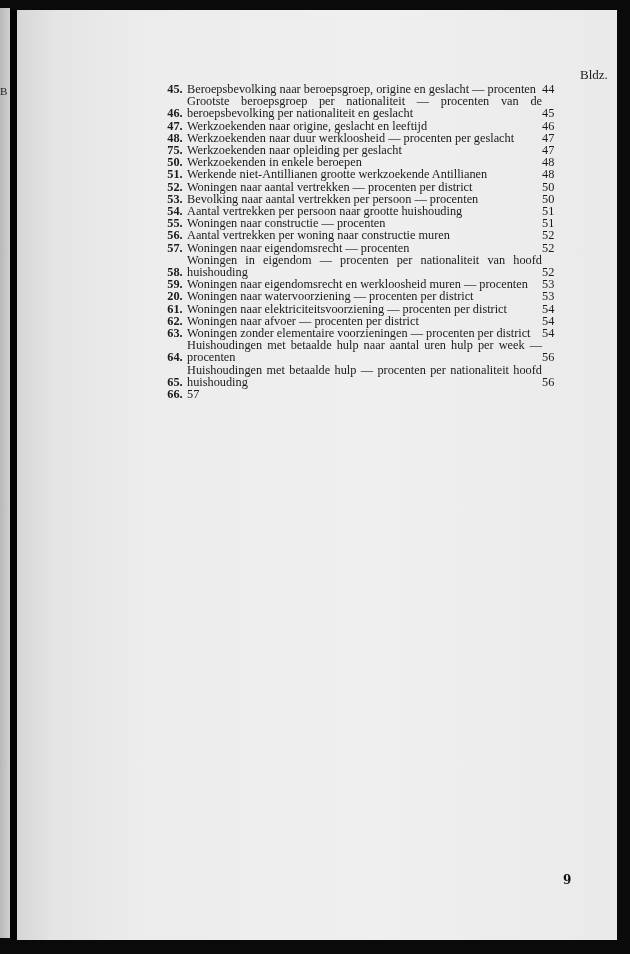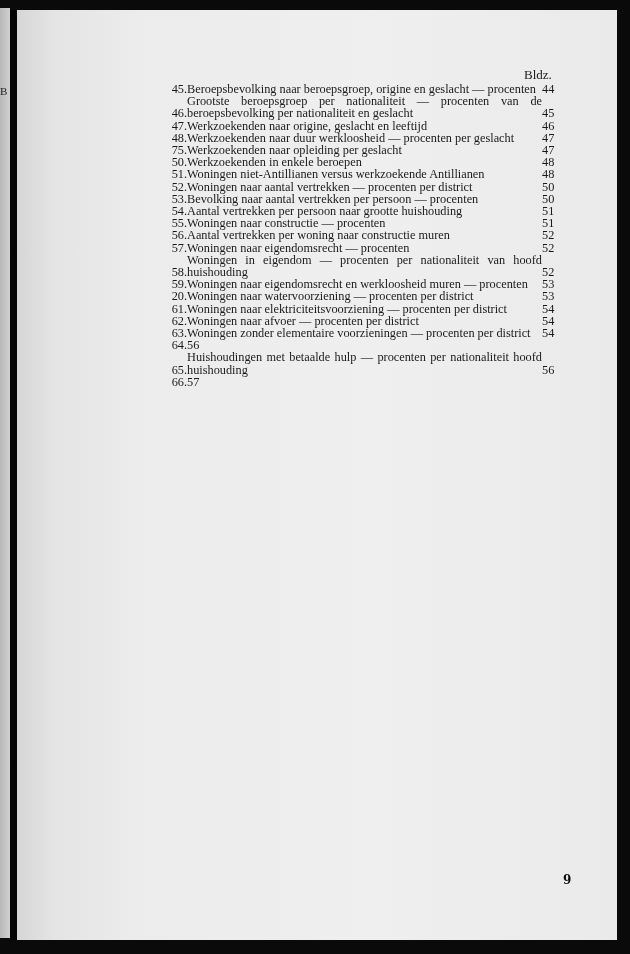--- a/index.html
+++ b/index.html
@@ -18,30 +18,30 @@
     }
     .spine-shadow {
       position: absolute; left: 10px; top: 10px; width: 8px; height: 930px;
       background: #050505;
     }
     .page {
       position: absolute; left: 17px; top: 10px; width: 600px; height: 930px;
       background: linear-gradient(to right, #d6d6d6 0%, #e4e4e4 6%, #ececec 20%, #efefef 60%, #eaeaea 100%);
     }
     .bldz {
-      position: absolute; left: 524px; top: 67px;
+      position: absolute; left: 580px; top: 67px;
       font-family: "Liberation Serif", serif; font-size: 13px; color: #1a1a1a;
     }
     .toc {
       position: absolute; left: 163px; top: 83px; width: 426px;
       font-family: "Liberation Serif", serif; font-size: 12.3px; color: #1a1a1a;
       line-height: 12.2px;
     }
     .entry { display: flex; align-items: flex-end; margin-bottom: 0; }
-    .num { width: 24px; flex: none; text-align: right; }
+    .num { width: 24px; flex: none; text-align: center; font-weight: bold; }
     .title { width: 355px; flex: none; text-align: justify; }
     .page-ref { flex: 1; padding-right: 6px; }
     .page-number {
       position: absolute; left: 563px; top: 873px;
       font-family: "DejaVu Serif", serif; font-weight: bold; font-size: 12px; color: #111;
     }
   </style>
 </head>
 <body>
 
@@ -80,21 +80,21 @@
       <span class="title">Werkzoekenden naar opleiding per geslacht</span>
       <span class="page-ref">47</span>
     </div>
     <div class="entry">
       <span class="num">50.</span>
       <span class="title">Werkzoekenden in enkele beroepen</span>
       <span class="page-ref">48</span>
     </div>
     <div class="entry">
       <span class="num">51.</span>
-      <span class="title">Woningen niet-Antillianen versus werkzoekende Antillianen</span>
+      <span class="title">Werkende niet-Antillianen grootte werkzoekende Antillianen</span>
       <span class="page-ref">48</span>
     </div>
     <div class="entry">
       <span class="num">52.</span>
       <span class="title">Woningen naar aantal vertrekken — procenten per district</span>
       <span class="page-ref">50</span>
     </div>
     <div class="entry">
       <span class="num">53.</span>
       <span class="title">Bevolking naar aantal vertrekken per persoon — procenten</span>
@@ -145,20 +145,21 @@
       <span class="title">Woningen naar afvoer — procenten per district</span>
       <span class="page-ref">54</span>
     </div>
     <div class="entry">
       <span class="num">63.</span>
       <span class="title">Woningen zonder elementaire voorzieningen — procenten per district</span>
       <span class="page-ref">54</span>
     </div>
     <div class="entry">
       <span class="num">64.</span>
+      <span class="title">Huishoudingen met betaalde hulp naar aantal uren hulp per week — procenten</span>
       <span class="page-ref">56</span>
     </div>
     <div class="entry">
       <span class="num">65.</span>
       <span class="title">Huishoudingen met betaalde hulp — procenten per nationaliteit hoofd huishouding</span>
       <span class="page-ref">56</span>
     </div>
     <div class="entry">
       <span class="num">66.</span>
       <span class="page-ref">57</span>

